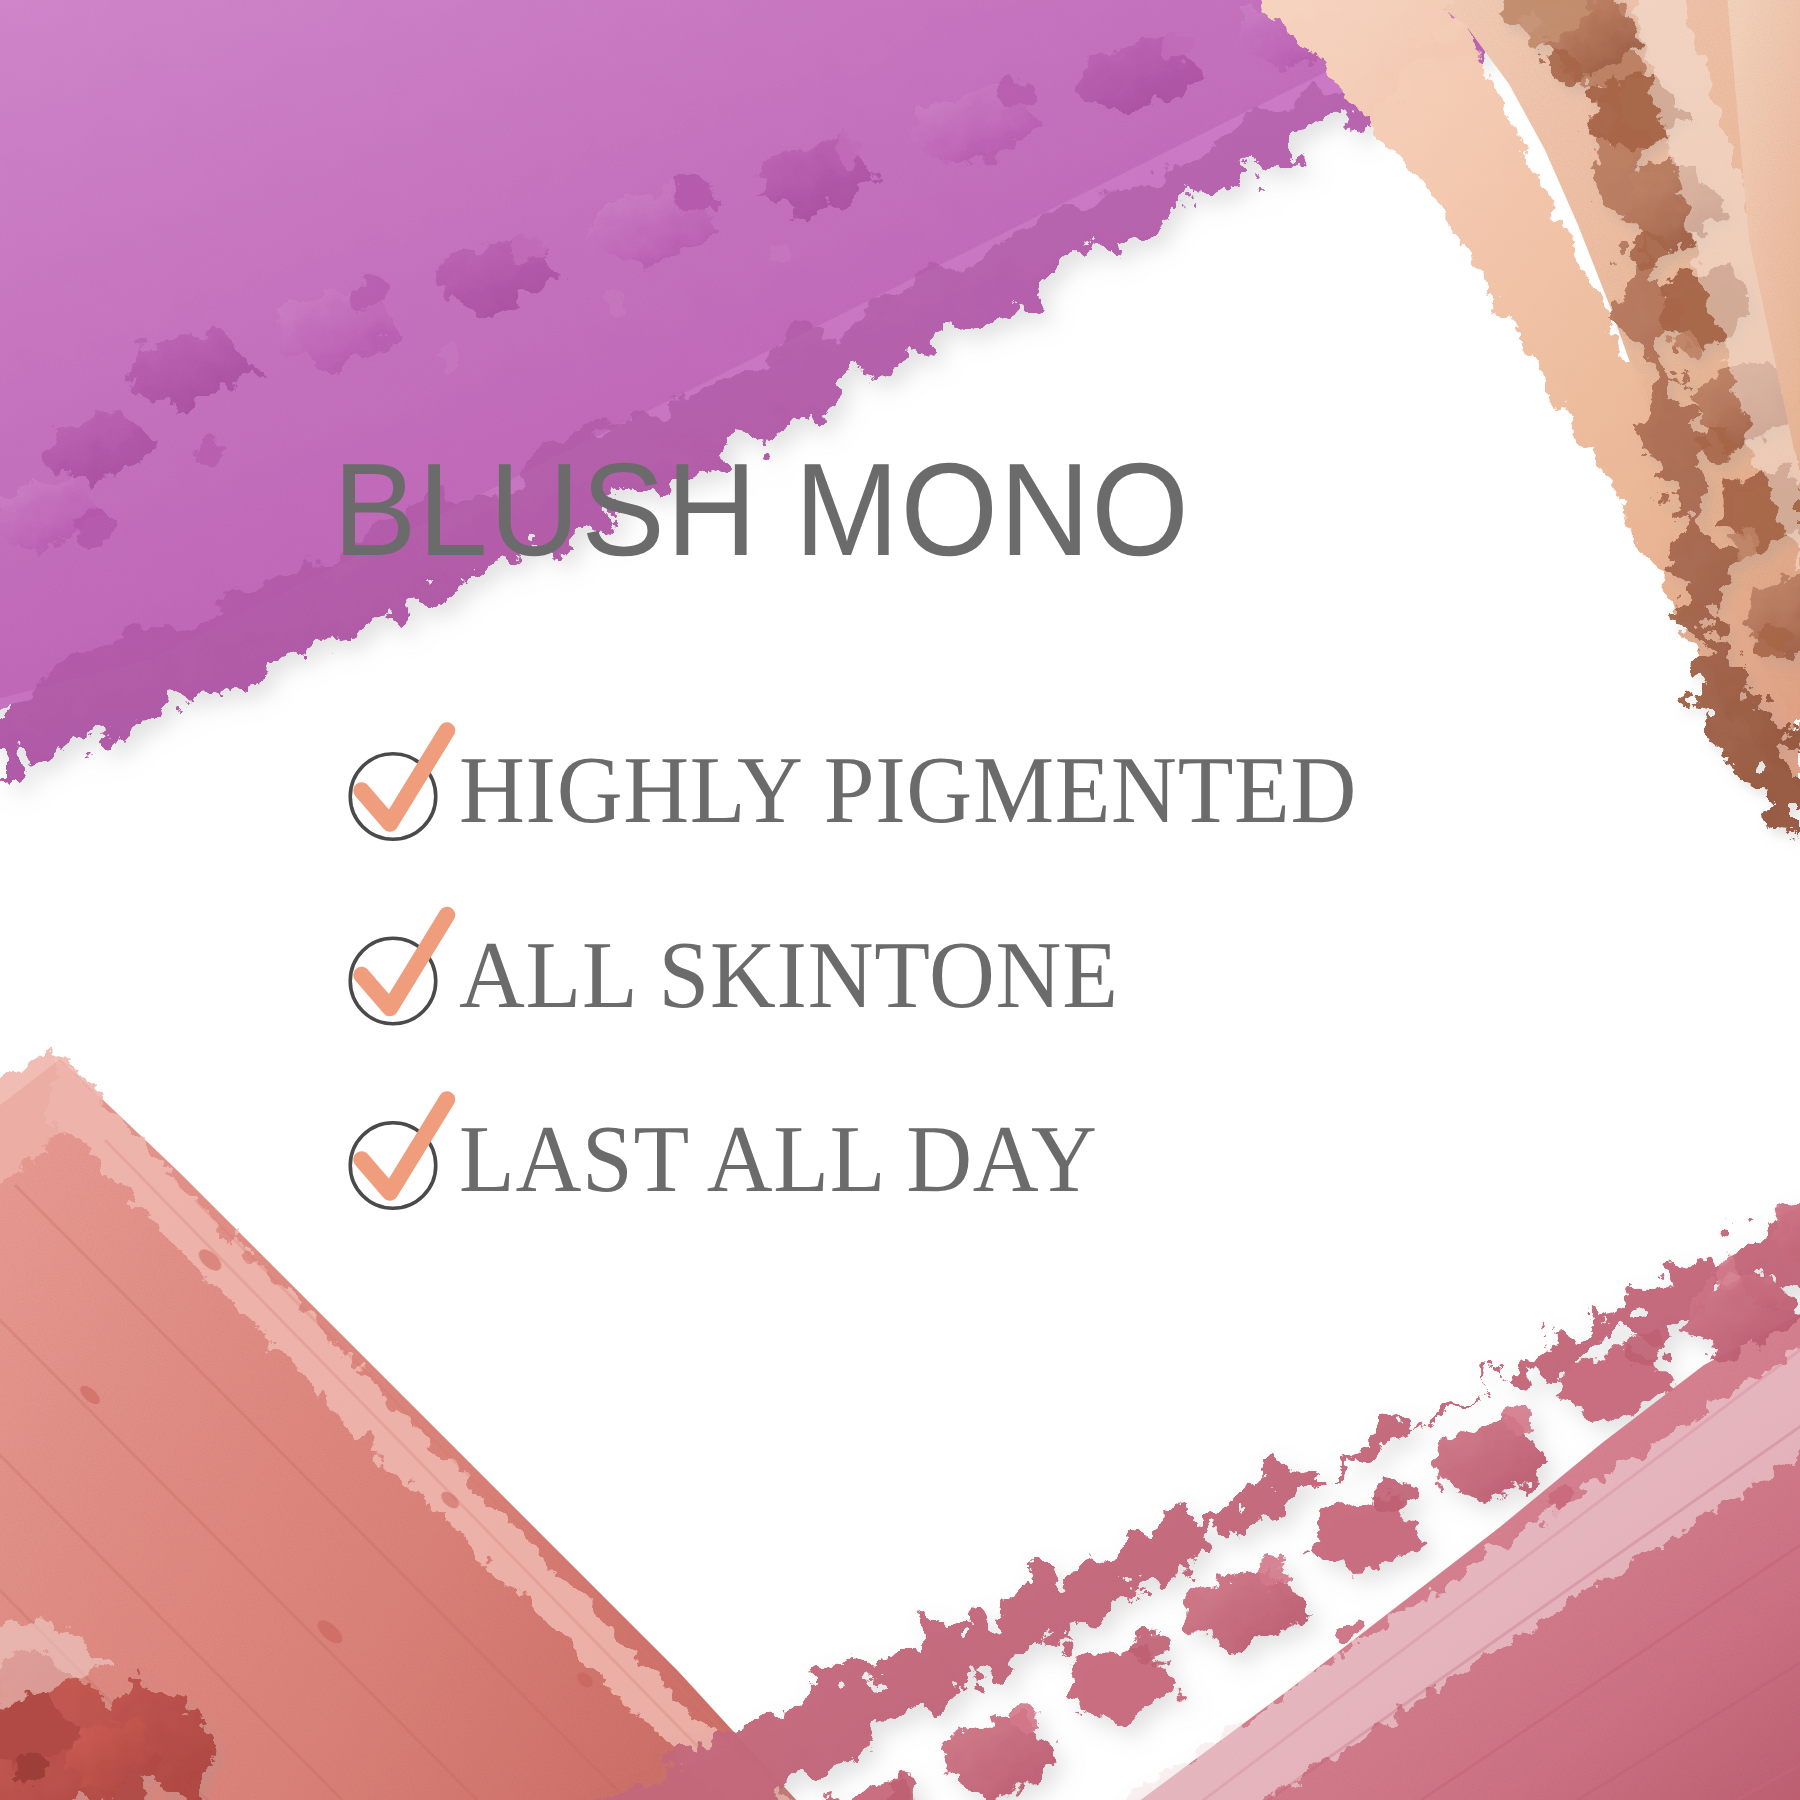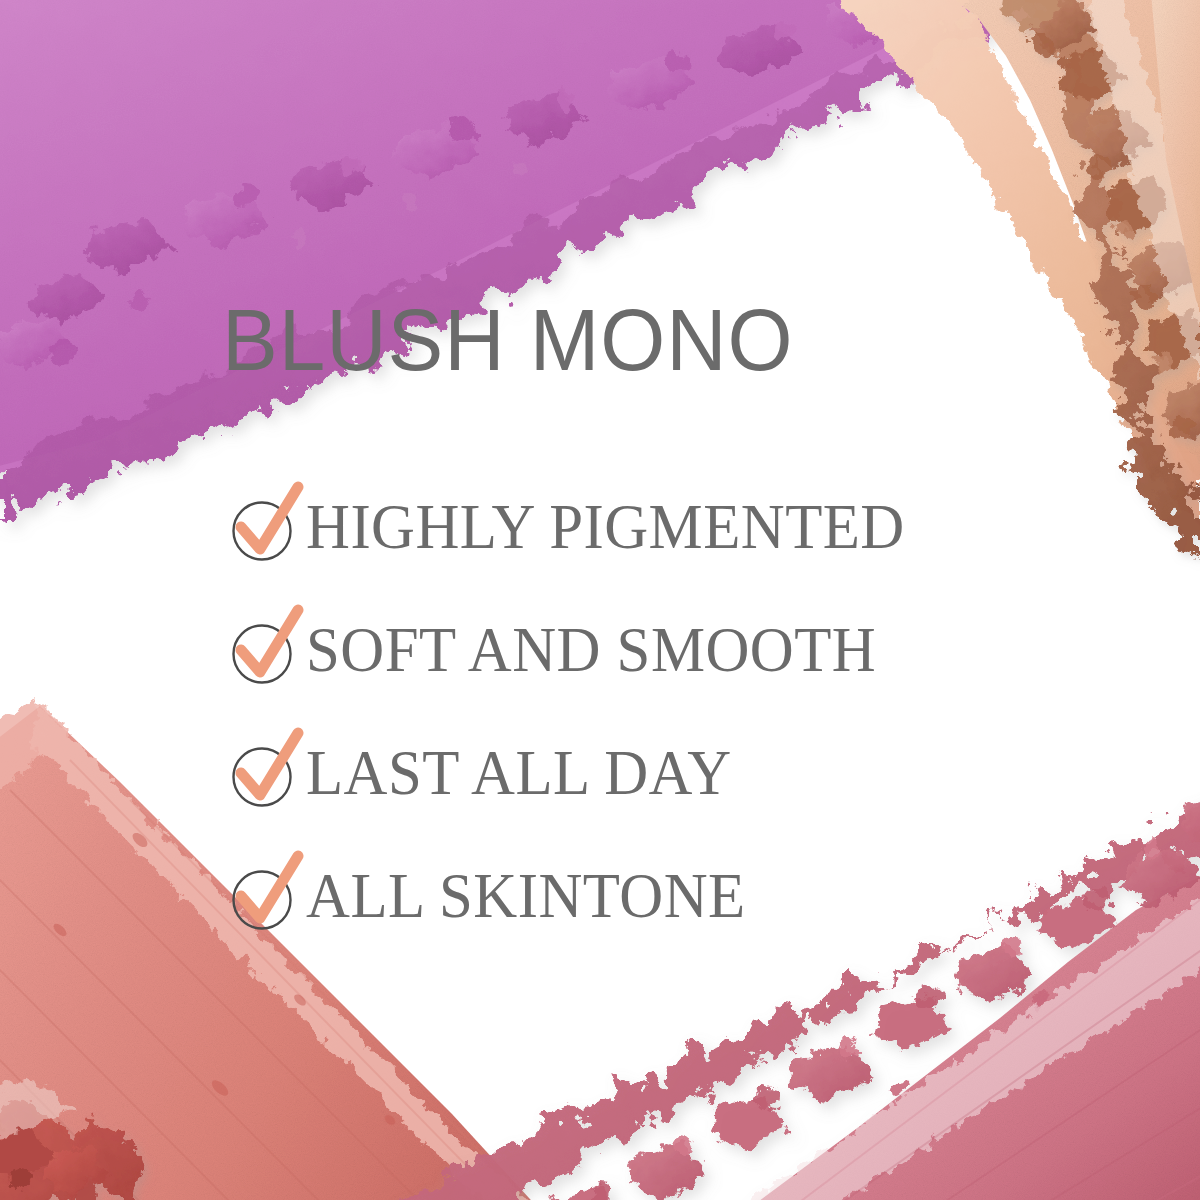--- a/index.html
+++ b/index.html
@@ -414,39 +414,32 @@
     <div class="feature-list">
 
       <div class="feature-row">
         <svg class="check-mark" viewBox="0 0 96 96" aria-hidden="true">
           <circle cx="40" cy="56" r="28.5" fill="none" stroke="#4a4a4a" stroke-width="2.4"></circle>
           <path d="M 19 52 L 38 74 L 76 12" fill="none" stroke="#ef9d7c" stroke-width="11" stroke-linecap="round" stroke-linejoin="round"></path>
         </svg>
         <div class="feature-label">HIGHLY PIGMENTED</div>
       </div>
 
+
       <div class="feature-row">
         <svg class="check-mark" viewBox="0 0 96 96" aria-hidden="true">
           <circle cx="40" cy="56" r="28.5" fill="none" stroke="#4a4a4a" stroke-width="2.4"></circle>
           <path d="M 19 52 L 38 74 L 76 12" fill="none" stroke="#ef9d7c" stroke-width="11" stroke-linecap="round" stroke-linejoin="round"></path>
         </svg>
-        <div class="feature-label">SOFT AND SMOOTH</div>
+        <div class="feature-label">ALL SKINTONE</div>
       </div>
 
       <div class="feature-row">
         <svg class="check-mark" viewBox="0 0 96 96" aria-hidden="true">
           <circle cx="40" cy="56" r="28.5" fill="none" stroke="#4a4a4a" stroke-width="2.4"></circle>
           <path d="M 19 52 L 38 74 L 76 12" fill="none" stroke="#ef9d7c" stroke-width="11" stroke-linecap="round" stroke-linejoin="round"></path>
         </svg>
         <div class="feature-label">LAST ALL DAY</div>
       </div>
 
-      <div class="feature-row">
-        <svg class="check-mark" viewBox="0 0 96 96" aria-hidden="true">
-          <circle cx="40" cy="56" r="28.5" fill="none" stroke="#4a4a4a" stroke-width="2.4"></circle>
-          <path d="M 19 52 L 38 74 L 76 12" fill="none" stroke="#ef9d7c" stroke-width="11" stroke-linecap="round" stroke-linejoin="round"></path>
-        </svg>
-        <div class="feature-label">ALL SKINTONE</div>
-      </div>
-
     </div>
   </div>
 </div>
 
 </body></html>

